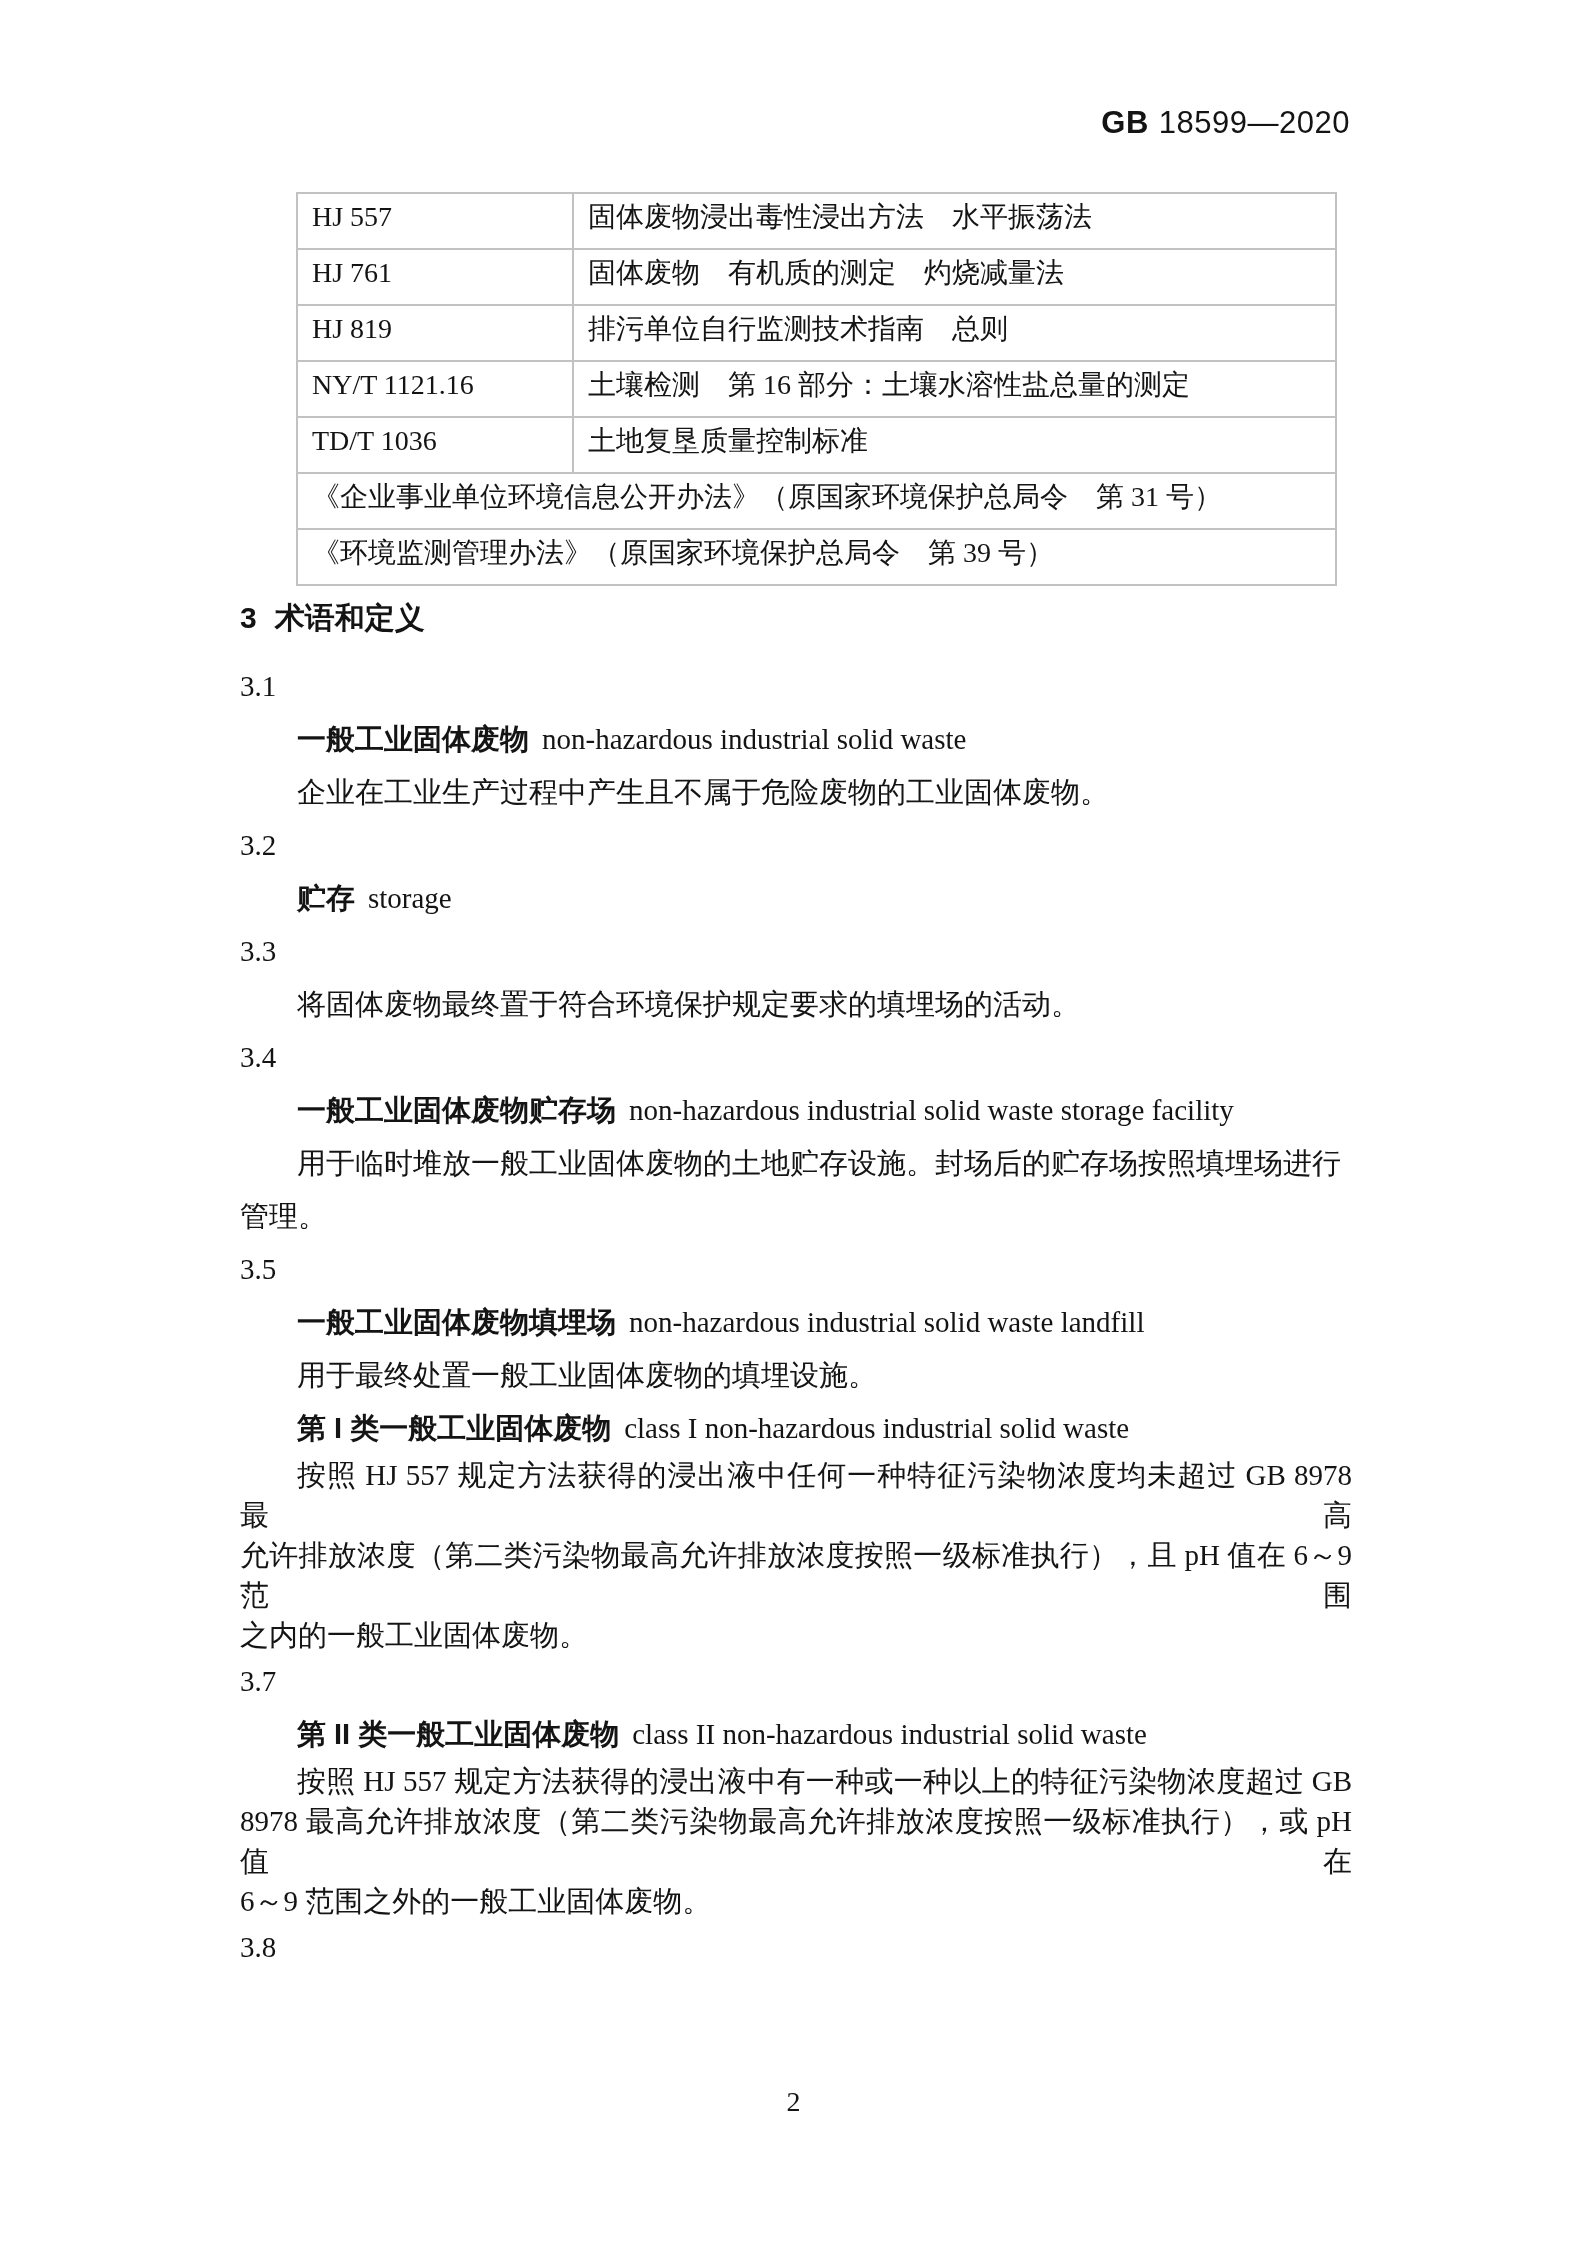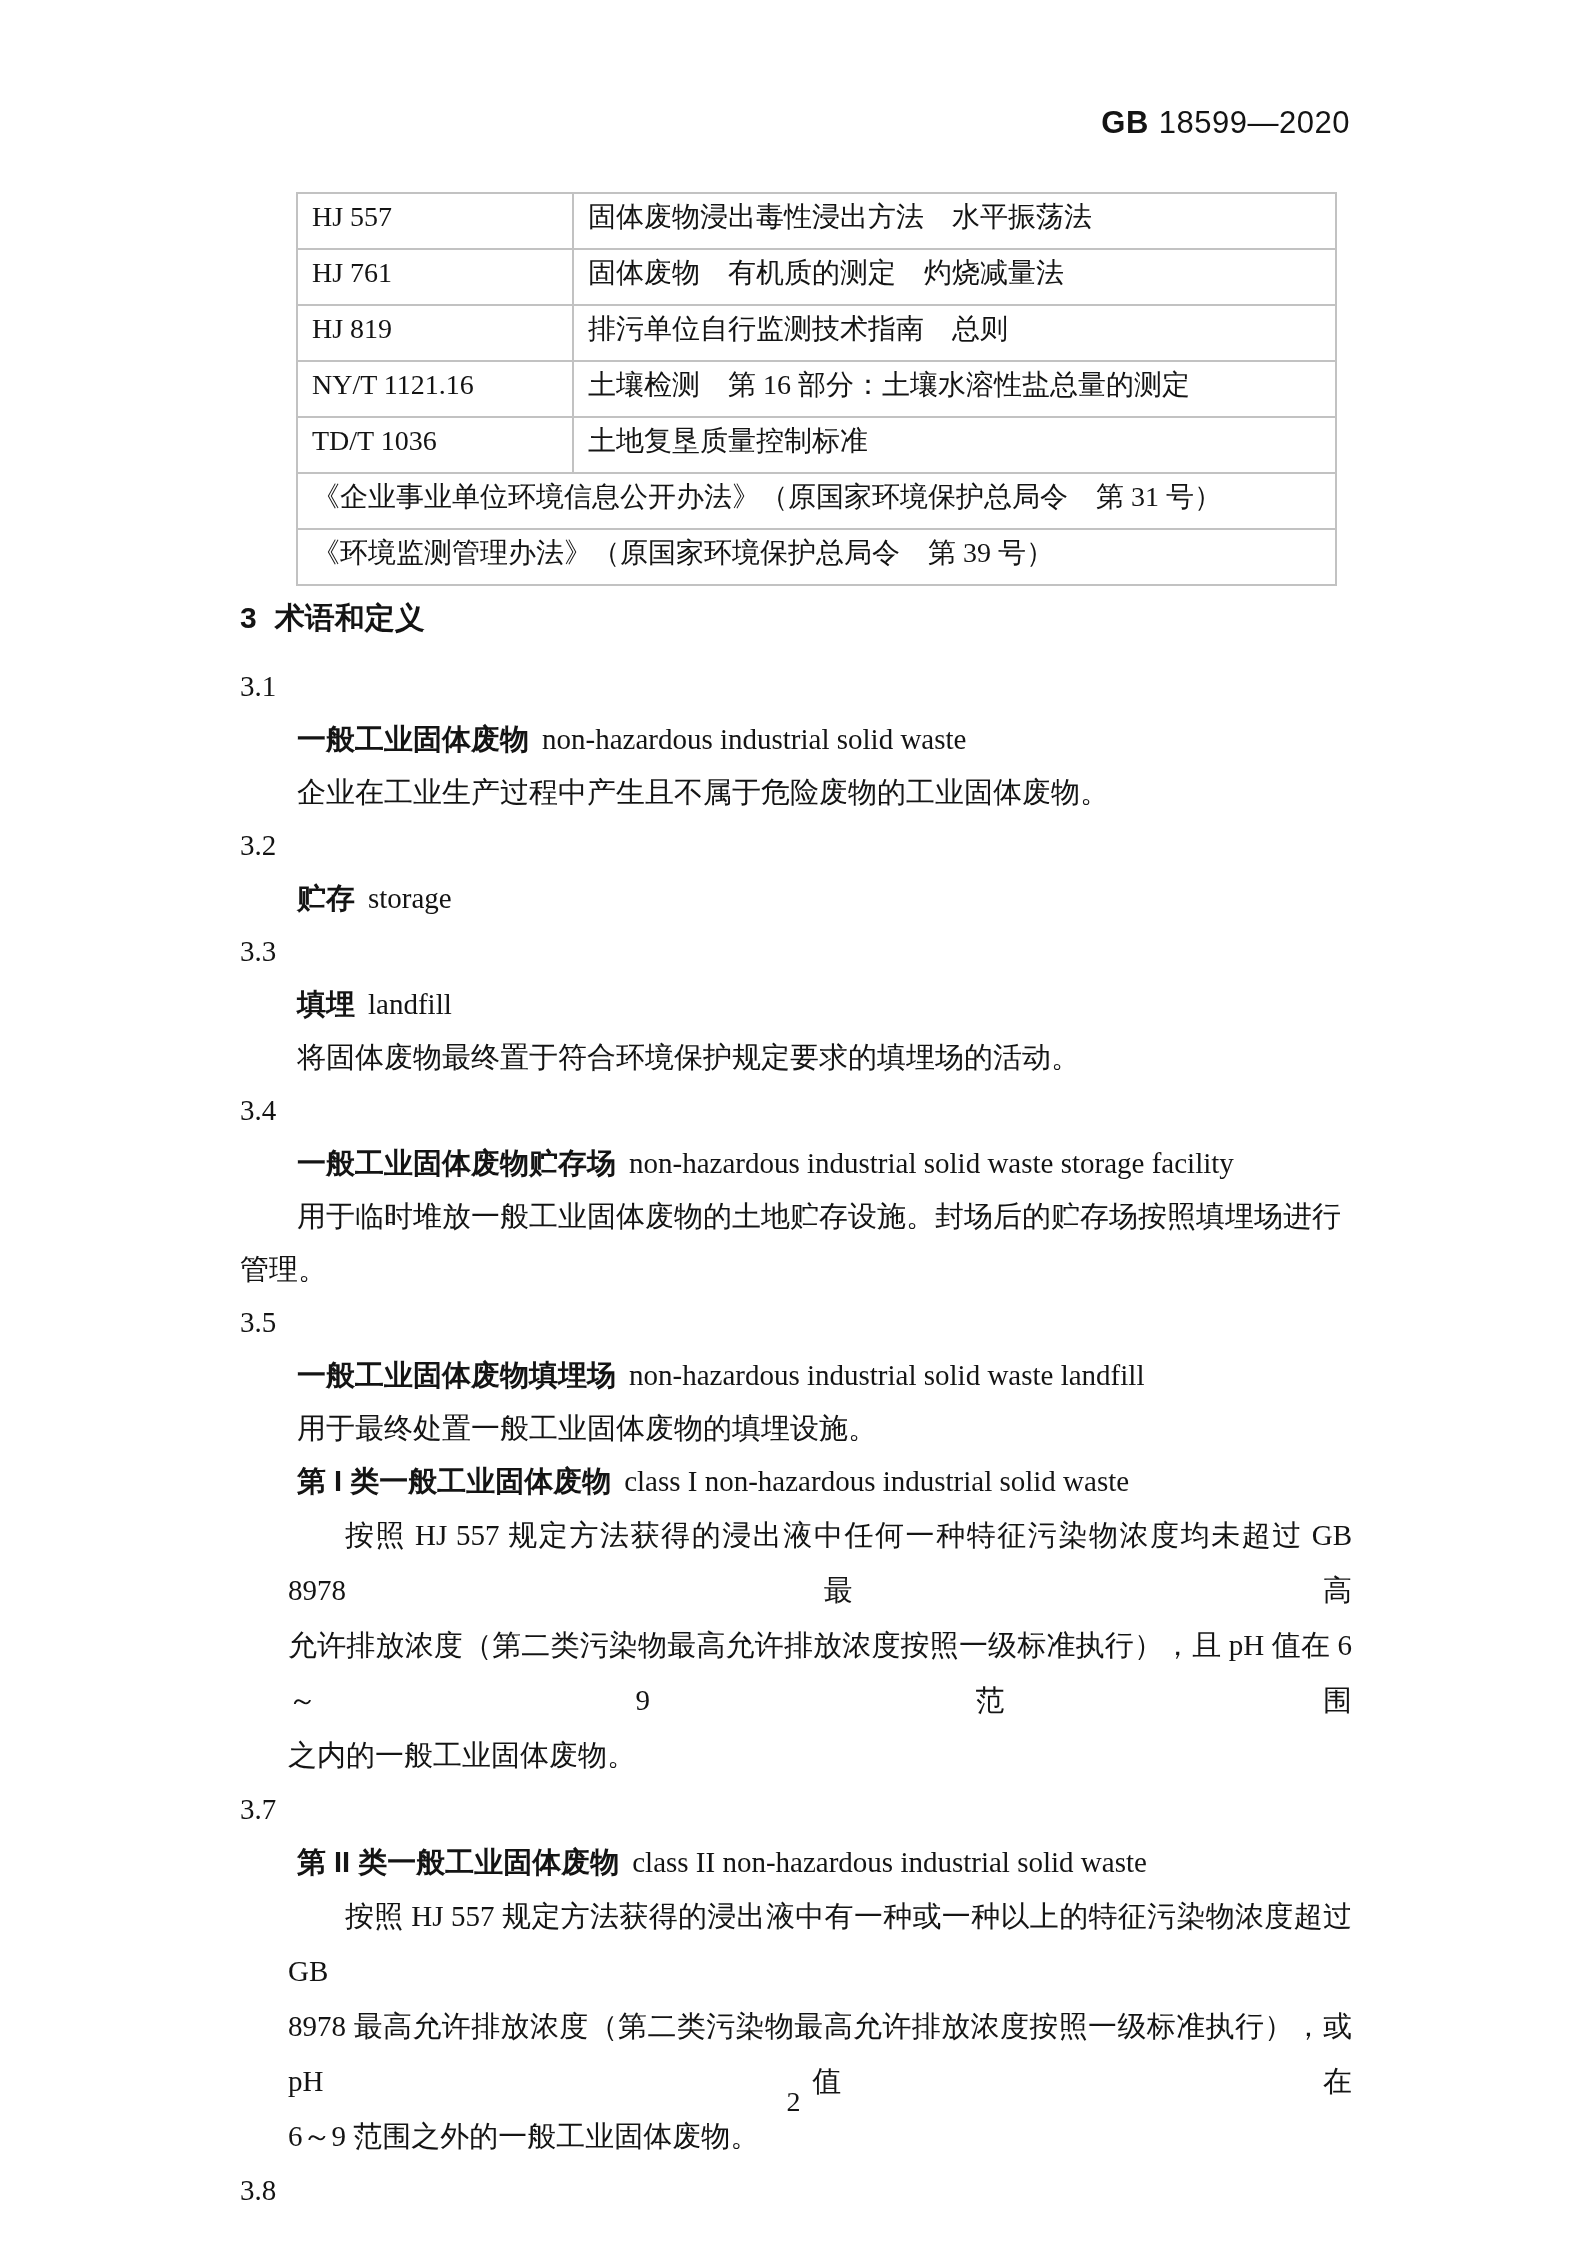--- a/index.html
+++ b/index.html
@@ -52,21 +52,21 @@
   }
   .t-num{line-height:53px;}
   .t-term{line-height:53px;padding-left:57px;white-space:nowrap;}
   .t-term .zh{
     font-family:"Liberation Sans","DejaVu Sans",sans-serif;
     font-weight:bold;
   }
   .t-term .en{margin-left:13px;}
   .t-def{line-height:53px;text-indent:57px;}
   .t-def.cont{text-indent:0;}
-  .t-def.multi{line-height:55px;margin-left:48px;}
+  .t-def.multi{line-height:40px;}
   .t-def.jfy{text-align:justify;text-align-last:justify;}
   
   .page-num{
     position:absolute;top:2086px;left:0;width:100%;
     text-align:center;
     font-size:28px;line-height:32px;
   }
 </style>
 </head>
 <body>
@@ -124,23 +124,20 @@
 
     <div class="clause">
       <div class="t-num">3.2</div>
       <div class="t-term">
         <span class="zh">贮存</span><span class="en">storage</span>
       </div>
     </div>
 
     <div class="clause">
       <div class="t-num">3.3</div>
-      <div class="t-term">
-        <span class="zh">填埋</span><span class="en">landfill</span>
-      </div>
       <div class="t-def">将固体废物最终置于符合环境保护规定要求的填埋场的活动。</div>
     </div>
 
     <div class="clause">
       <div class="t-num">3.4</div>
       <div class="t-term">
         <span class="zh">一般工业固体废物贮存场</span><span class="en">non-hazardous industrial solid waste storage facility</span>
       </div>
       <div class="t-def">用于临时堆放一般工业固体废物的土地贮存设施。封场后的贮存场按照填埋场进行管理。</div>
     </div>

